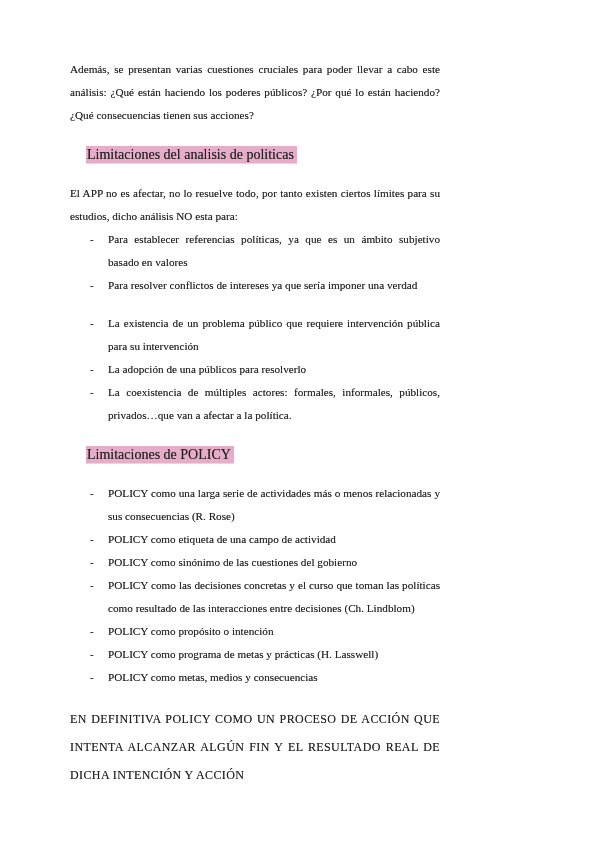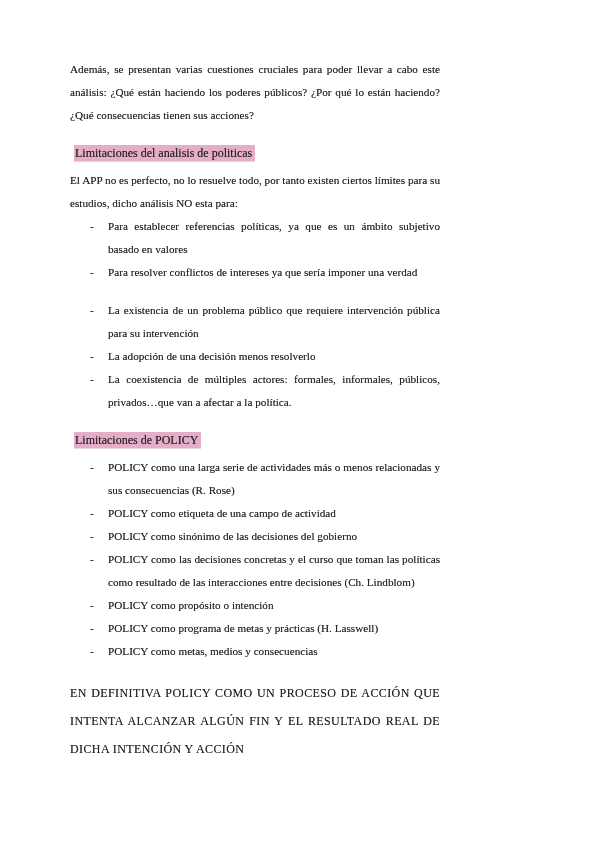--- a/index.html
+++ b/index.html
@@ -22,22 +22,22 @@
     border-radius: 9px;
   }
   .para {
     margin: 0;
     font-size: 11.2px;
     line-height: 23px;
     text-align: justify;
   }
   .sec { margin-top: 15px; }
   .heading-row {
-    margin: 4px;
-    font-size: 12px;
+    margin: 16px;
+    font-size: 14px;
     font-weight: normal;
     line-height: 23px;
   }
   .hl {
     background: var(--hl);
     padding: 1px 3px 1px 1px;
     box-shadow: 0 1px 0 rgba(160,90,120,0.25);
   }
   ul.bullets {
     margin: 0;
@@ -67,41 +67,41 @@
 </style>
 </head>
 <body>
 
 <div class="page">
 
   <p class="para">Además, se presentan varias cuestiones cruciales para poder llevar a cabo este análisis: ¿Qué están haciendo los poderes públicos? ¿Por qué lo están haciendo? ¿Qué consecuencias tienen sus acciones?</p>
 
   <section class="sec">
     <h2 class="heading-row"><span class="hl">Limitaciones del analisis de politicas</span></h2>
-    <p class="para">El APP no es perfecto, no lo resuelve todo, por tanto existen ciertos límites para su estudios, dicho análisis NO esta para:</p>
+    <p class="para">El APP no es afectar, no lo resuelve todo, por tanto existen ciertos límites para su estudios, dicho análisis NO esta para:</p>
     <ul class="bullets">
       <li class="bullet">Para establecer referencias políticas, ya que es un ámbito subjetivo basado en valores</li>
       <li class="bullet">Para resolver conflictos de intereses ya que sería imponer una verdad</li>
     </ul>
   </section>
 
   <section class="sec">
     <ul class="bullets">
       <li class="bullet">La existencia de un problema público que requiere intervención pública para su intervención</li>
-      <li class="bullet">La adopción de una decisión menos resolverlo</li>
+      <li class="bullet">La adopción de una públicos para resolverlo</li>
       <li class="bullet">La coexistencia de múltiples actores: formales, informales, públicos, privados…que van a afectar a la política.</li>
     </ul>
   </section>
 
   <section class="sec">
     <h2 class="heading-row"><span class="hl">Limitaciones de POLICY</span></h2>
     <ul class="bullets">
       <li class="bullet">POLICY como una larga serie de actividades más o menos relacionadas y sus consecuencias (R. Rose)</li>
       <li class="bullet">POLICY como etiqueta de una campo de actividad</li>
-      <li class="bullet">POLICY como sinónimo de las decisiones del gobierno</li>
+      <li class="bullet">POLICY como sinónimo de las cuestiones del gobierno</li>
       <li class="bullet">POLICY como las decisiones concretas y el curso que toman las políticas como resultado de las interacciones entre decisiones (Ch. Lindblom)</li>
       <li class="bullet">POLICY como propósito o intención</li>
       <li class="bullet">POLICY como programa de metas y prácticas (H. Lasswell)</li>
       <li class="bullet">POLICY como metas, medios y consecuencias</li>
     </ul>
   </section>
 
   <p class="para conclusion">EN DEFINITIVA POLICY COMO UN PROCESO DE ACCIÓN QUE INTENTA ALCANZAR ALGÚN FIN Y EL RESULTADO REAL DE DICHA INTENCIÓN Y ACCIÓN</p>
 
 </div>

